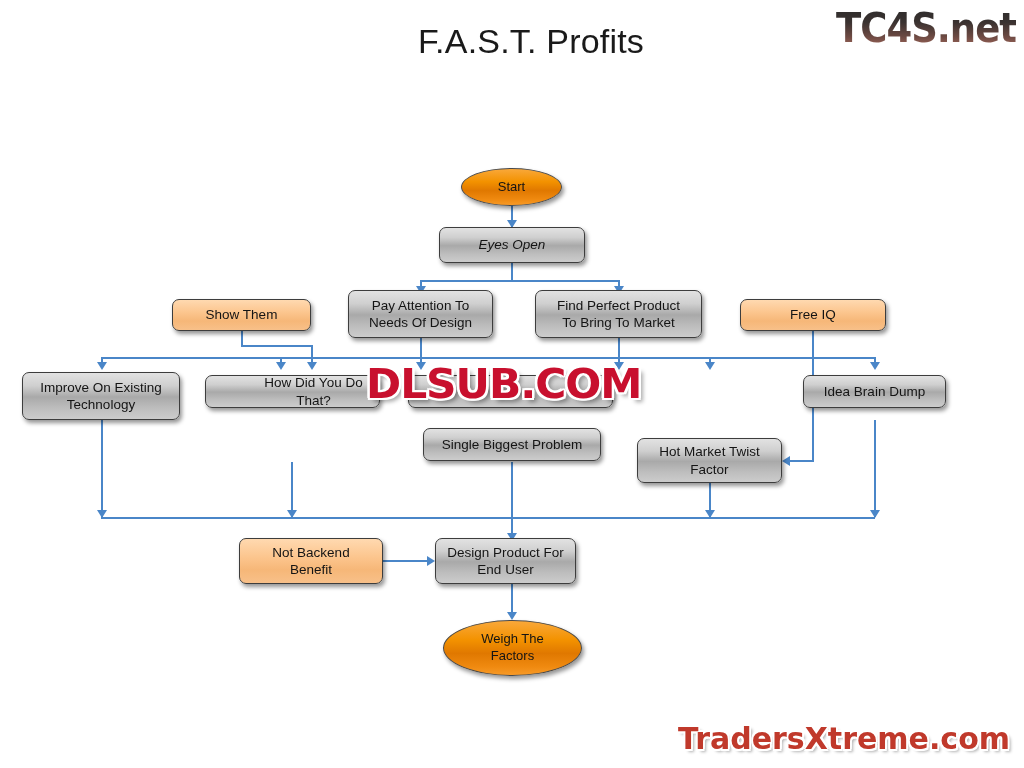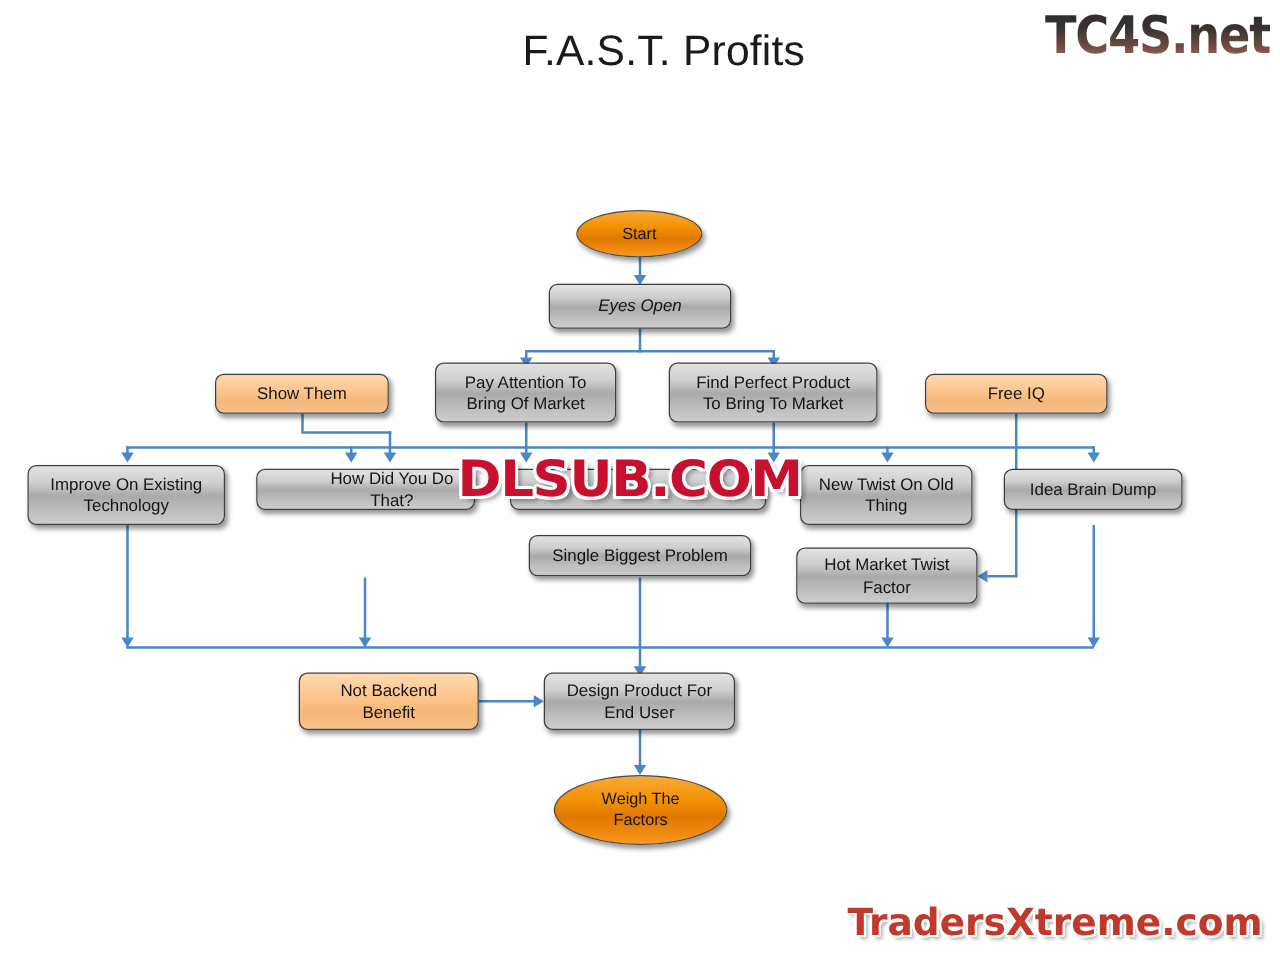--- a/index.html
+++ b/index.html
@@ -210,21 +210,21 @@
     <span class="lbl">Eyes Open</span>
   </div>
 
   <div class="node box peach" style="left:172px;top:299px;width:139px;height:32px;">
     <span class="lbl">Show Them</span>
   </div>
 
   <div class="node box gray" style="left:348px;top:290px;width:145px;height:48px;">
     <span class="lbl">
       <span>Pay Attention To</span><br>
-      <span>Bring Of Market</span>
+      <span>Needs Of Design</span>
     </span>
   </div>
 
   <div class="node box gray" style="left:535px;top:290px;width:167px;height:48px;">
     <span class="lbl">
       <span>Find Perfect Product</span><br>
       <span>To Bring To Market</span>
     </span>
   </div>
 
@@ -240,26 +240,20 @@
   </div>
 
   <div class="node box gray" style="left:205px;top:375px;width:175px;height:33px;padding-left:48px;">
     <span class="lbl">How Did You Do That?</span>
   </div>
 
   <div class="node box gray" style="left:408px;top:375px;width:205px;height:33px;">
     <span class="lbl"></span>
   </div>
 
-  <div class="node box gray" style="left:640px;top:372px;width:138px;height:48px;">
-    <span class="lbl">
-      <span>New Twist On Old</span><br>
-      <span>Thing</span>
-    </span>
-  </div>
 
   <div class="node box gray" style="left:803px;top:375px;width:143px;height:33px;">
     <span class="lbl">Idea Brain Dump</span>
   </div>
 
 
   <div class="node box gray" style="left:423px;top:428px;width:178px;height:33px;">
     <span class="lbl">Single Biggest Problem</span>
   </div>
 
@@ -270,21 +264,21 @@
     </span>
   </div>
 
   <div class="node box peach" style="left:239px;top:538px;width:144px;height:46px;">
     <span class="lbl">
       <span>Not Backend</span><br>
       <span>Benefit</span>
     </span>
   </div>
 
-  <div class="node box gray" style="left:435px;top:538px;width:153px;height:46px;">
+  <div class="node box gray" style="left:435px;top:538px;width:141px;height:46px;">
     <span class="lbl">
       <span>Design Product For</span><br>
       <span>End User</span>
     </span>
   </div>
 
   <div class="node ellipse" style="left:443px;top:620px;width:139px;height:56px;">
     <span class="lbl">
       <span>Weigh The</span><br>
       <span>Factors</span>

